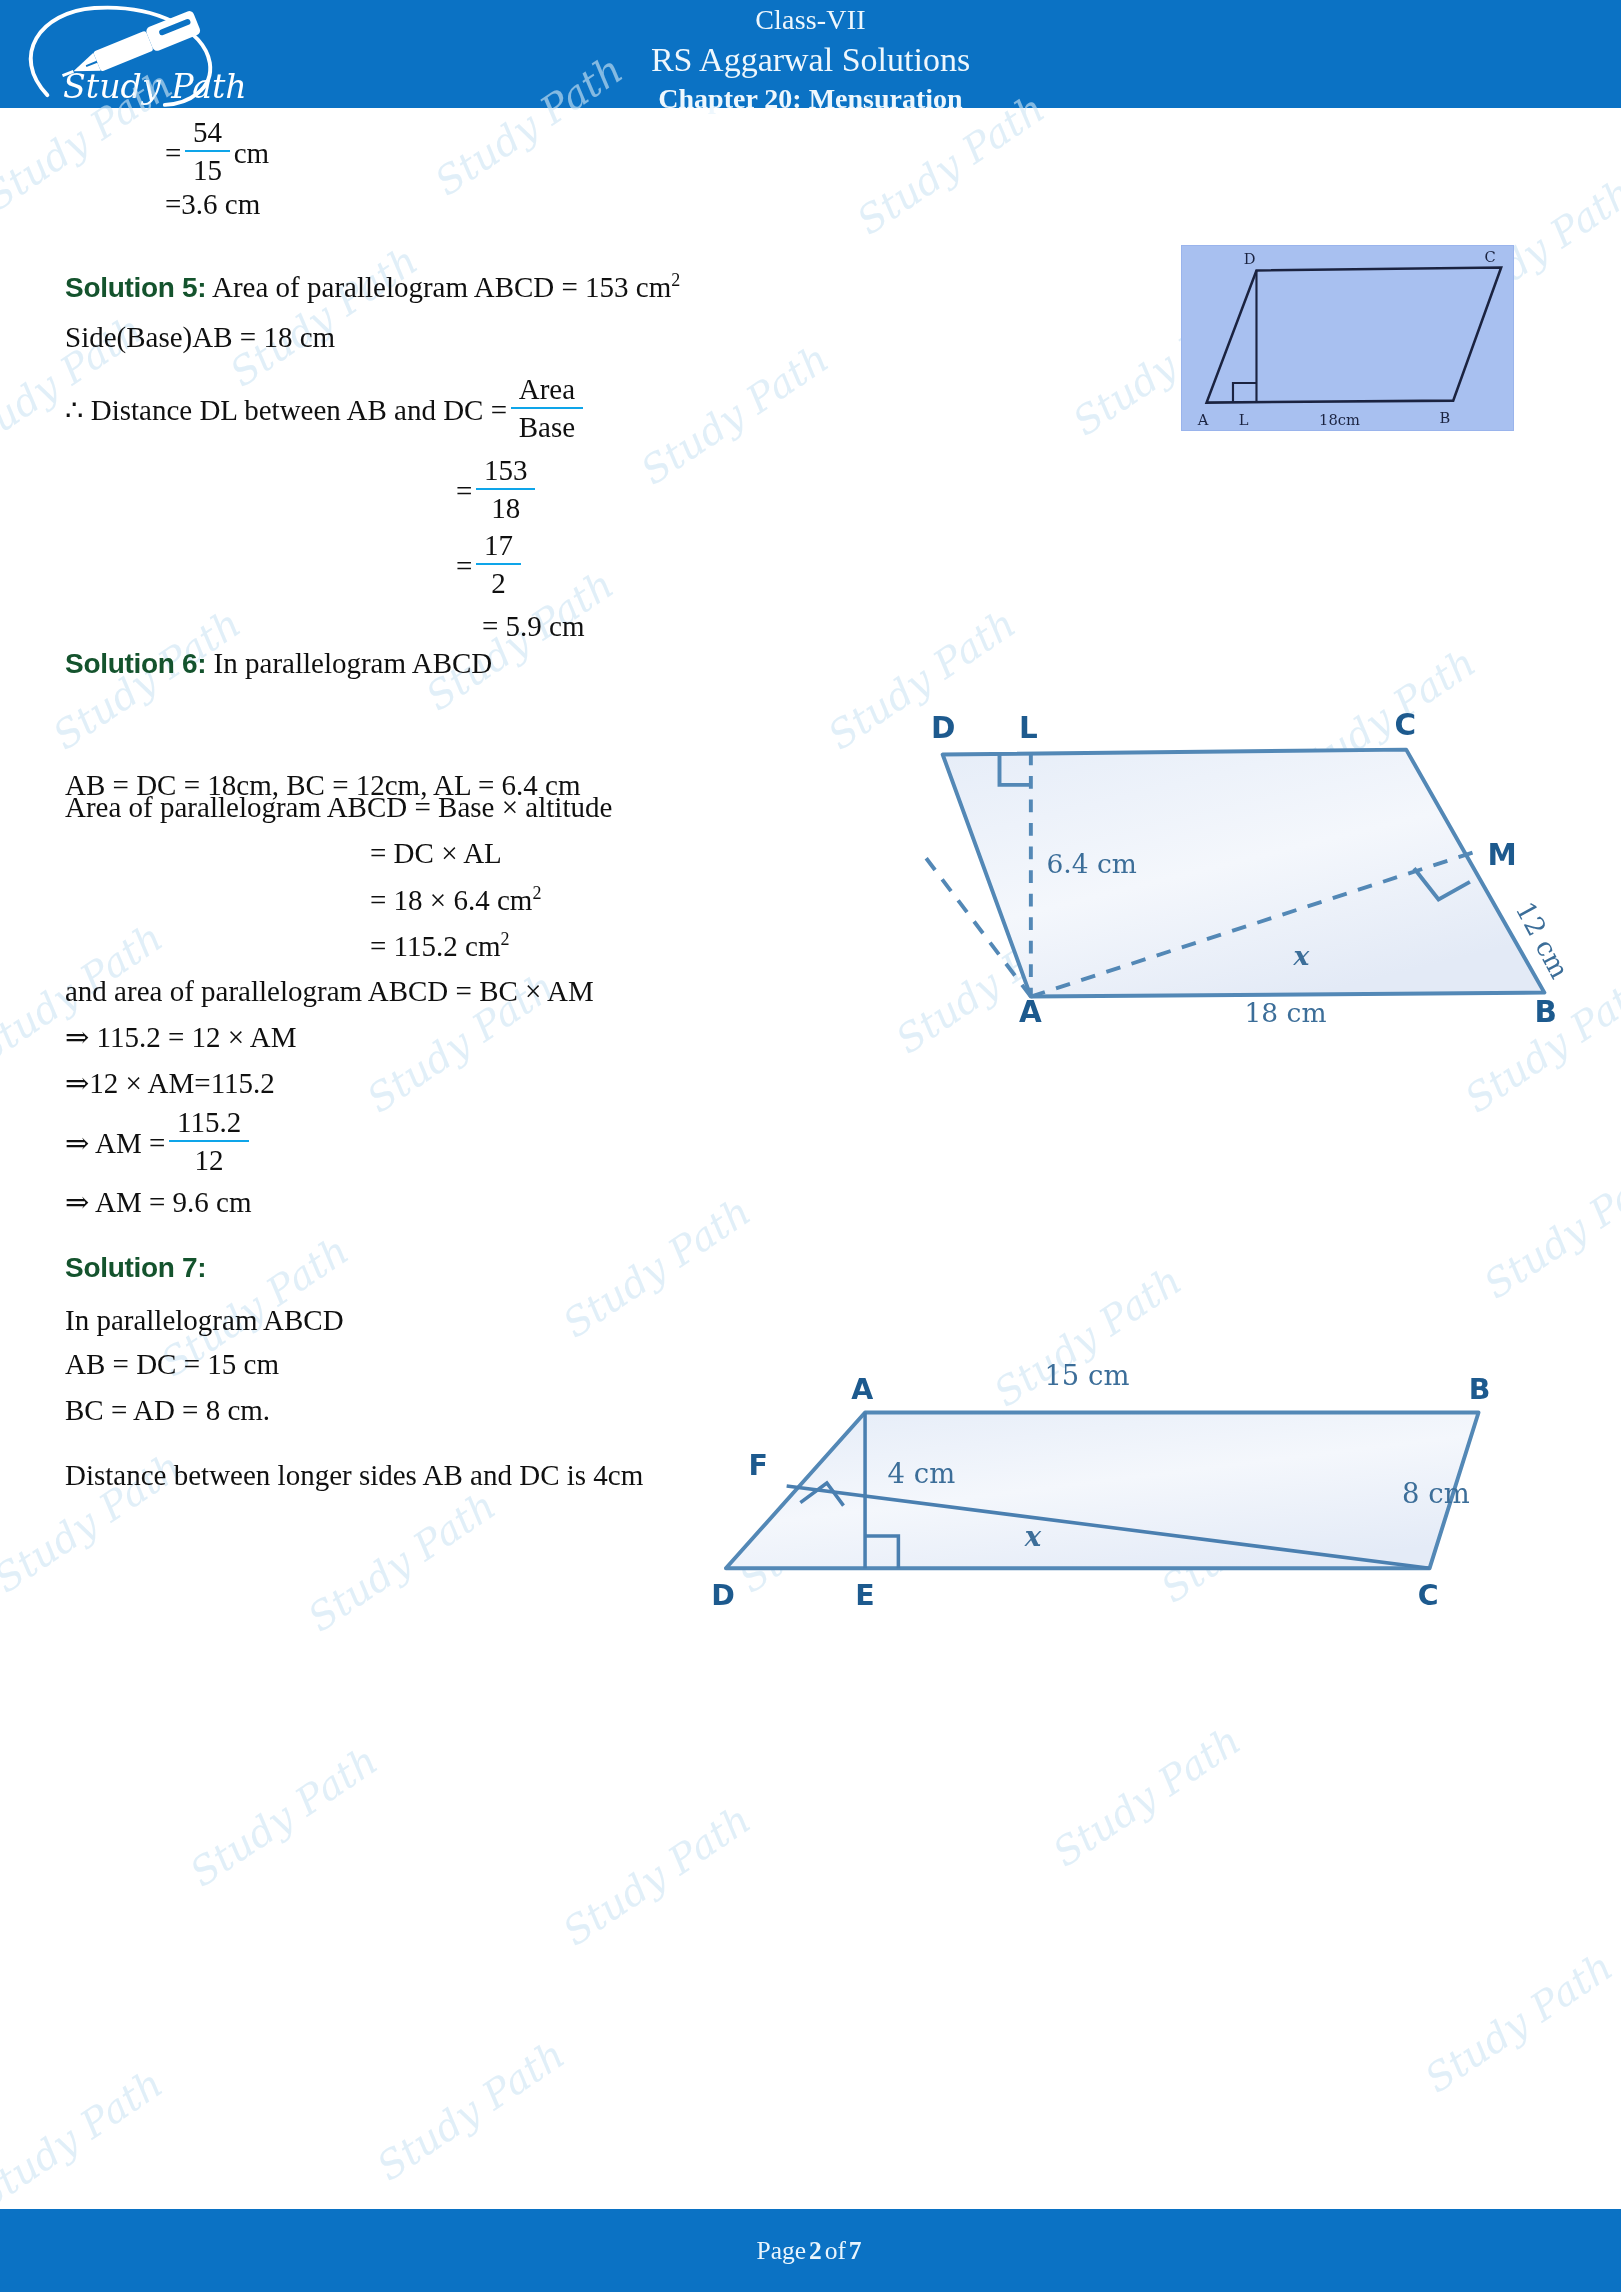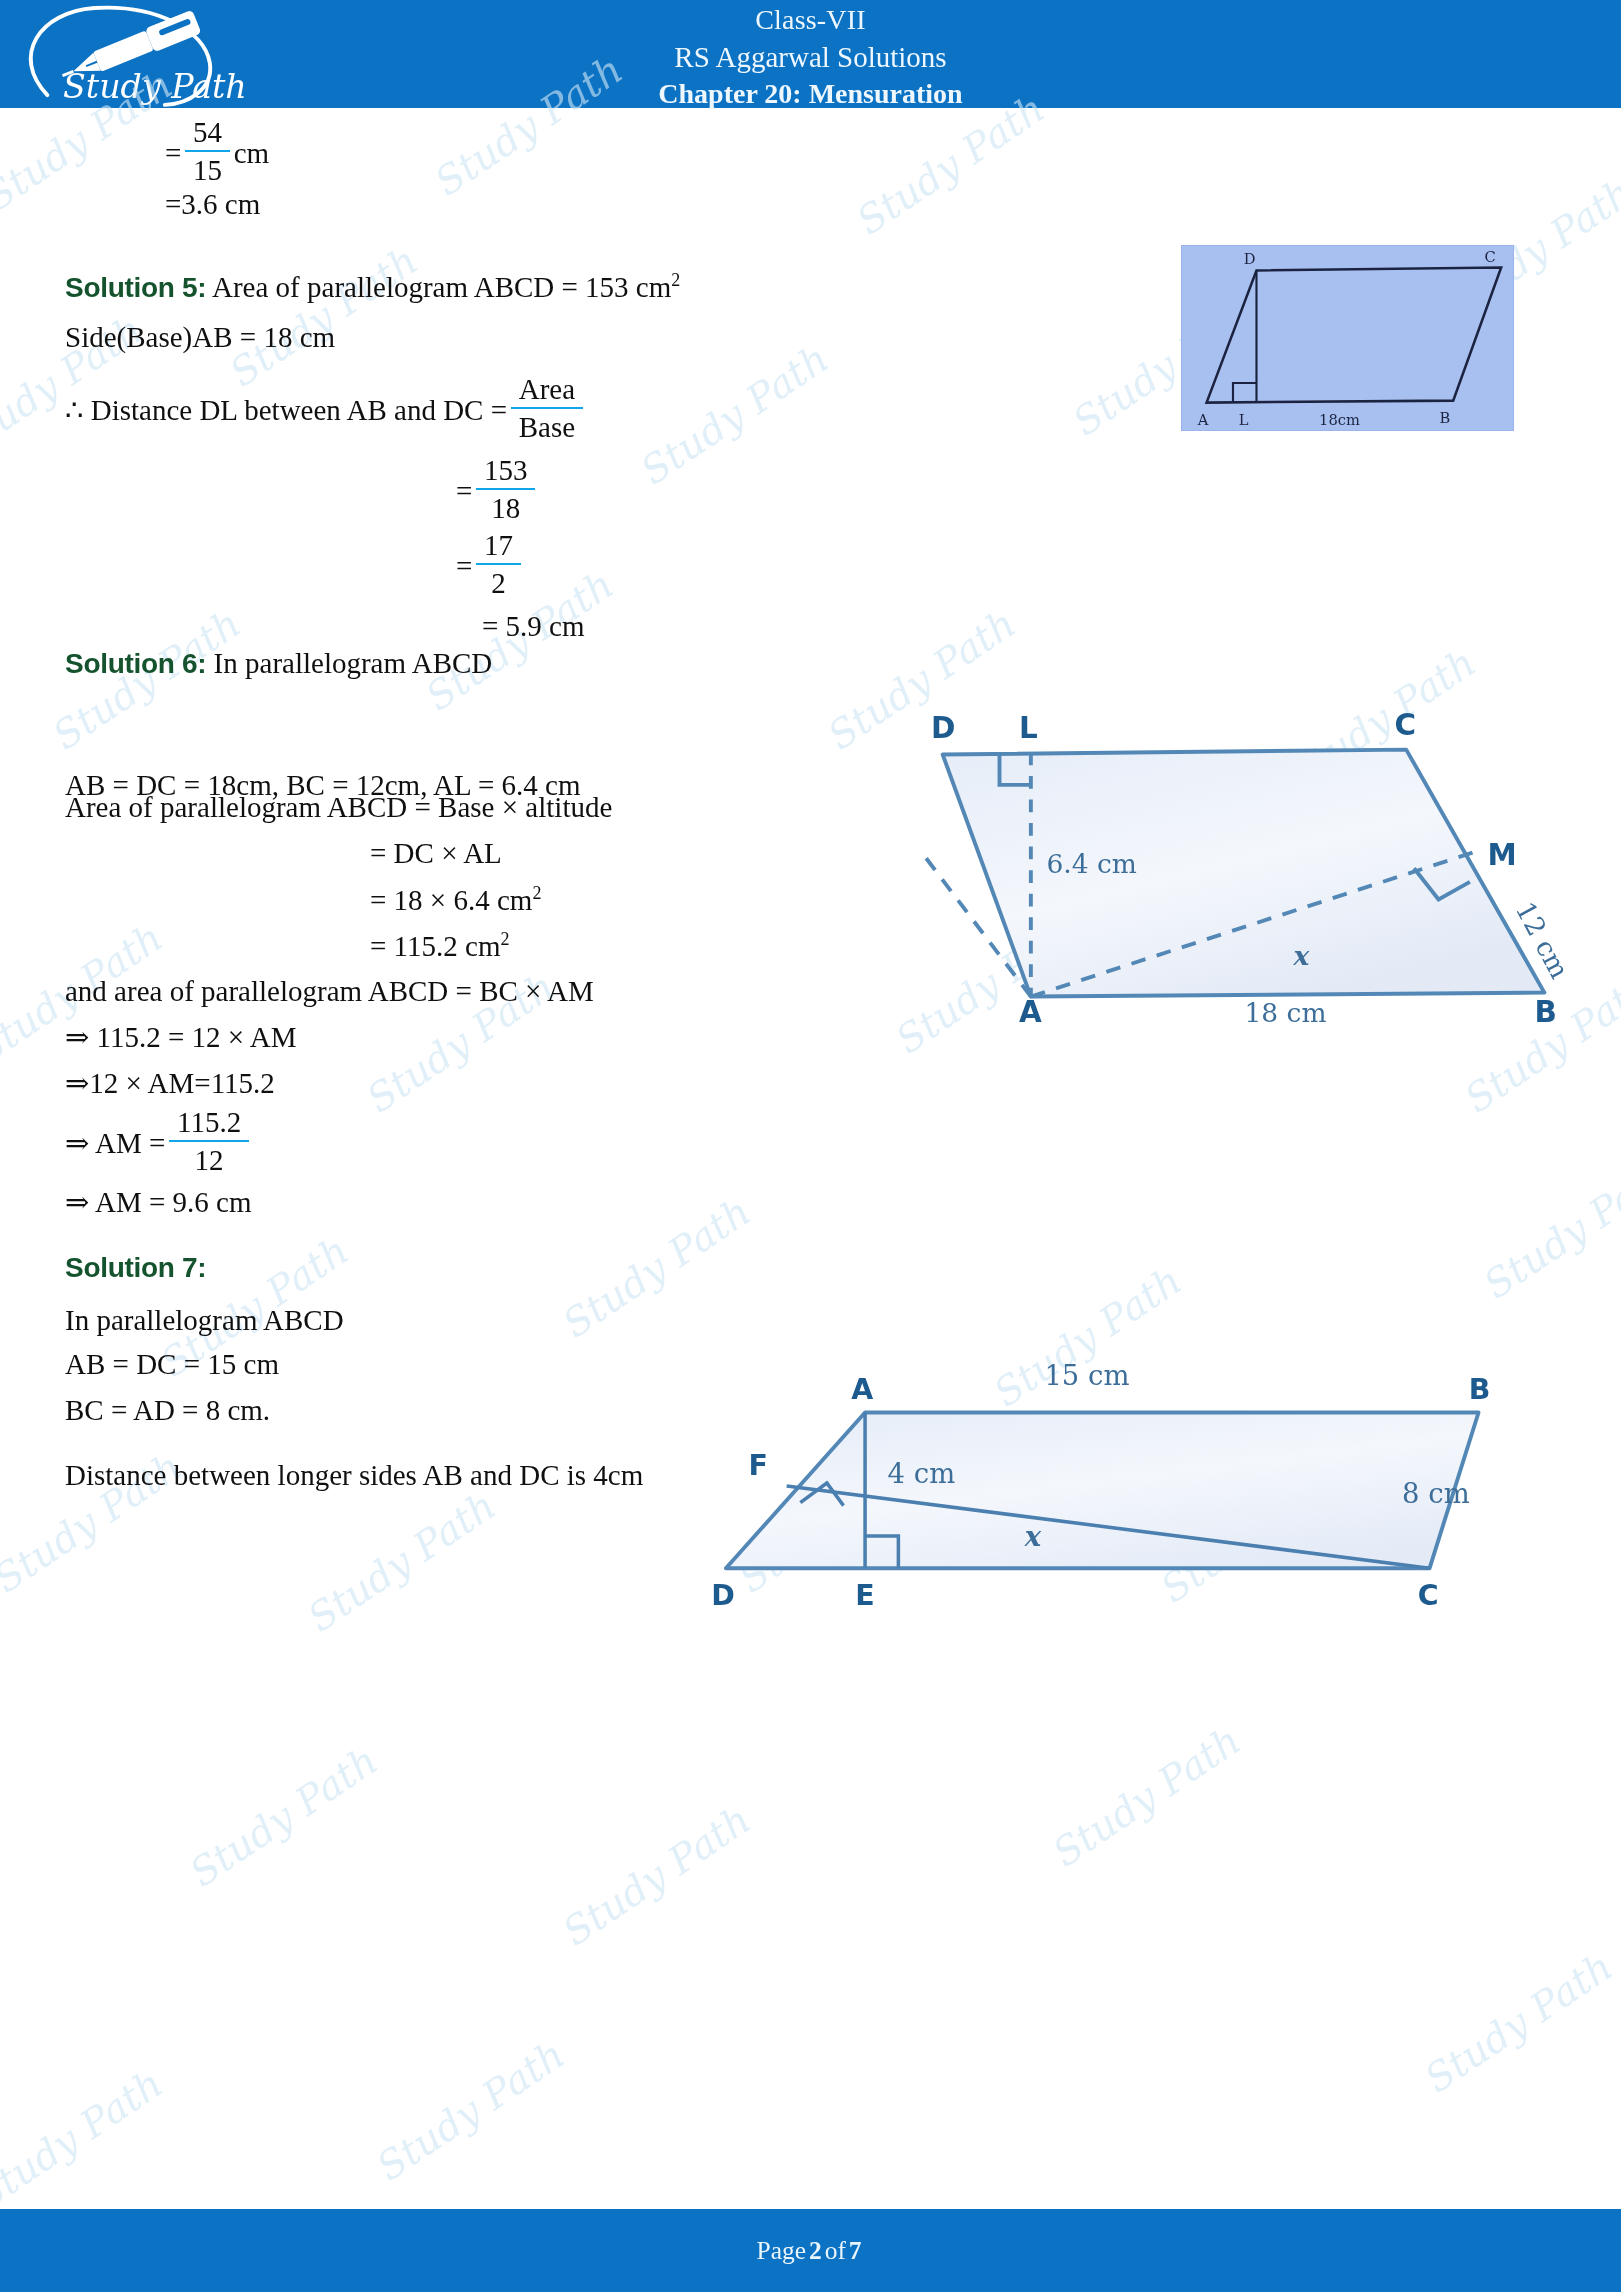--- a/index.html
+++ b/index.html
@@ -29,21 +29,21 @@
   }
   .header-titles {
     position: absolute;
     left: 0; top: 3.9px;
     width: 1621px;
     text-align: center;
     color: #eef7fd;
     line-height: 1.0;
   }
   .hdr-line1 { font-size: 28px; letter-spacing: 0.2px; padding-top: 2px; }
-  .hdr-line2 { font-size: 29px; padding-top: 8.8px; }
+  .hdr-line2 { font-size: 34px; padding-top: 8.8px; }
   .hdr-line3 { font-size: 28px; font-weight: bold; padding-top: 8.8px; }
 
   
   .footer {
     position: absolute;
     bottom: 0; left: 0;
     width: 1621px; height: 84px;
     background: #0b72c4;
     color: #e9f5fd;
     font-size: 25.5px;

